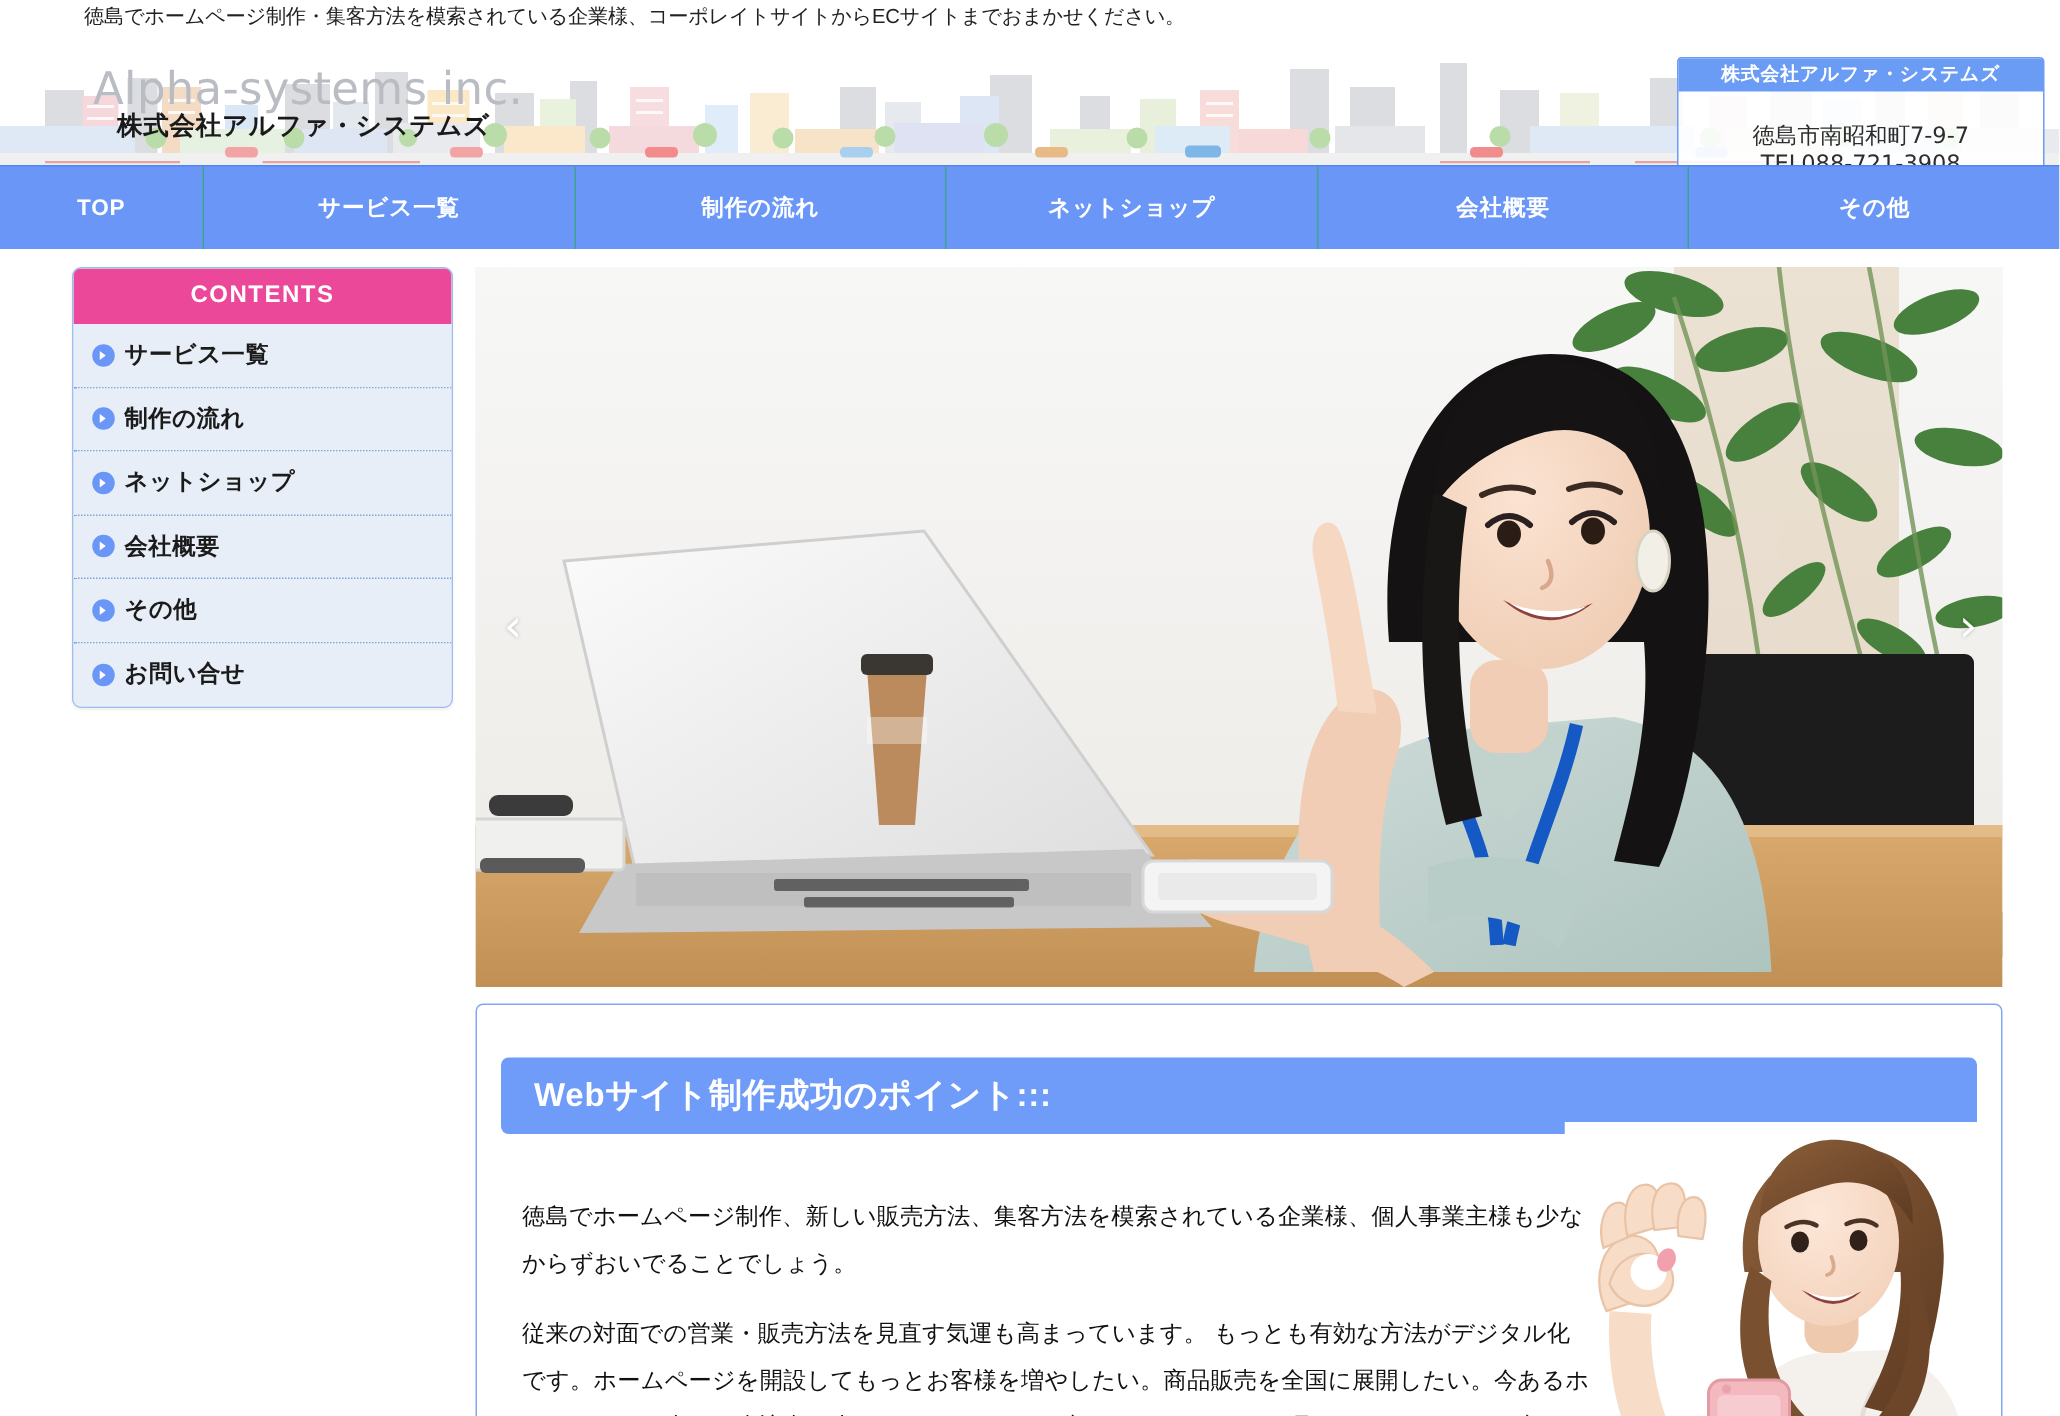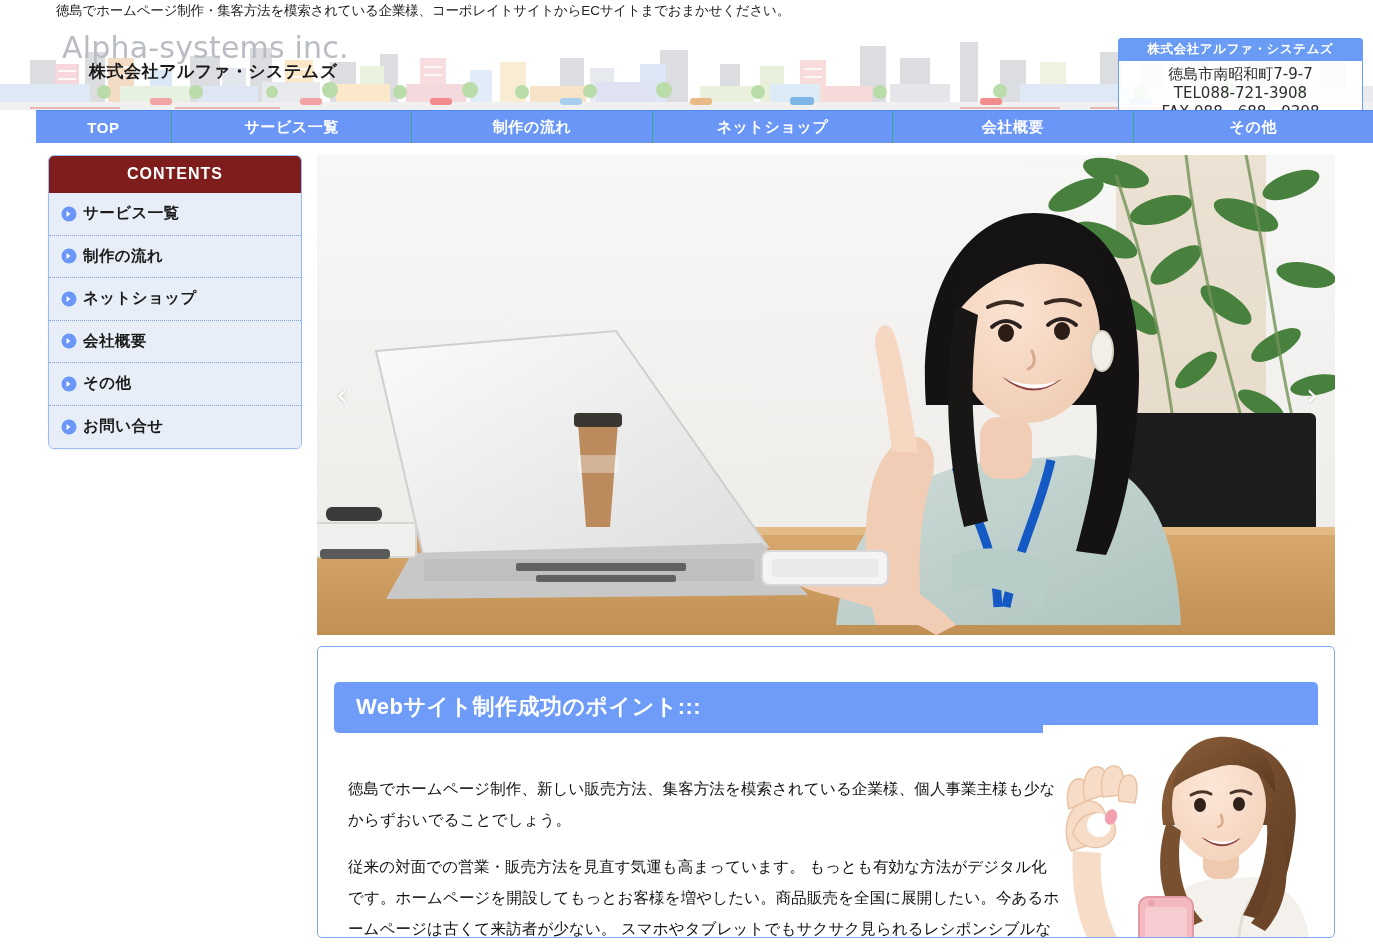--- a/index.html
+++ b/index.html
@@ -35,23 +35,22 @@
   .skyline {
     position: absolute;
     left: 0; right: 0; bottom: 0;
     height: 70px;
     overflow: hidden;
   }
   .skyline svg { display: block; width: 100%; height: 70px; }
 
   .logo-block {
     position: absolute;
-    left: 62px; top: 10px;
+    left: 62px; top: 22px;
     z-index: 3;
-    text-align: center;
   }
   .logo-en {
     font-size: 30px;
     color: #b9bcc2;
     font-weight: 400;
     letter-spacing: 0.2px;
     line-height: 34px;
     font-family: "DejaVu Sans", sans-serif;
   }
   .logo-ja {
@@ -77,34 +76,33 @@
   .company-card-title {
     background: #6a9bf5;
     color: #fff;
     font-size: 12.5px;
     font-weight: bold;
     letter-spacing: 0.6px;
     padding: 3px 0 4px;
     line-height: 15px;
   }
   .company-card-body {
-    padding: 4px 0 5px;
+    padding: 20px 0 5px;
     font-size: 15px;
     line-height: 19px;
     color: #2d2d2d;
     font-family: "DejaVu Sans", sans-serif;
   }
 
   
   .nav {
     display: flex;
-    height: 33px;
+    height: 56px;
     background: #6a97f7;
     border-top: 1px solid #4f86f2;
-    margin-left: 36px;
   }
   .nav-item {
     flex: 1 1 0;
     display: flex;
     align-items: center;
     justify-content: center;
     color: #ffffff;
     font-size: 15px;
     font-weight: bold;
     letter-spacing: 0.6px;
@@ -126,21 +124,21 @@
   .sidebar {
     width: 254px;
     flex: 0 0 254px;
     border: 1px solid #9dbdf0;
     border-radius: 6px;
     background: #eef2fa;
     overflow: hidden;
     box-shadow: 0 1px 2px rgba(0,0,0,0.07);
   }
   .sidebar-title {
-    background: #7f1d1d;
+    background: #ec4899;
     color: #ffffff;
     font-size: 16px;
     font-weight: bold;
     letter-spacing: 1px;
     text-align: center;
     padding: 9px 0 10px;
   }
   .sidebar-list { background: #e7eef7; }
   .sidebar-item {
     display: flex;

